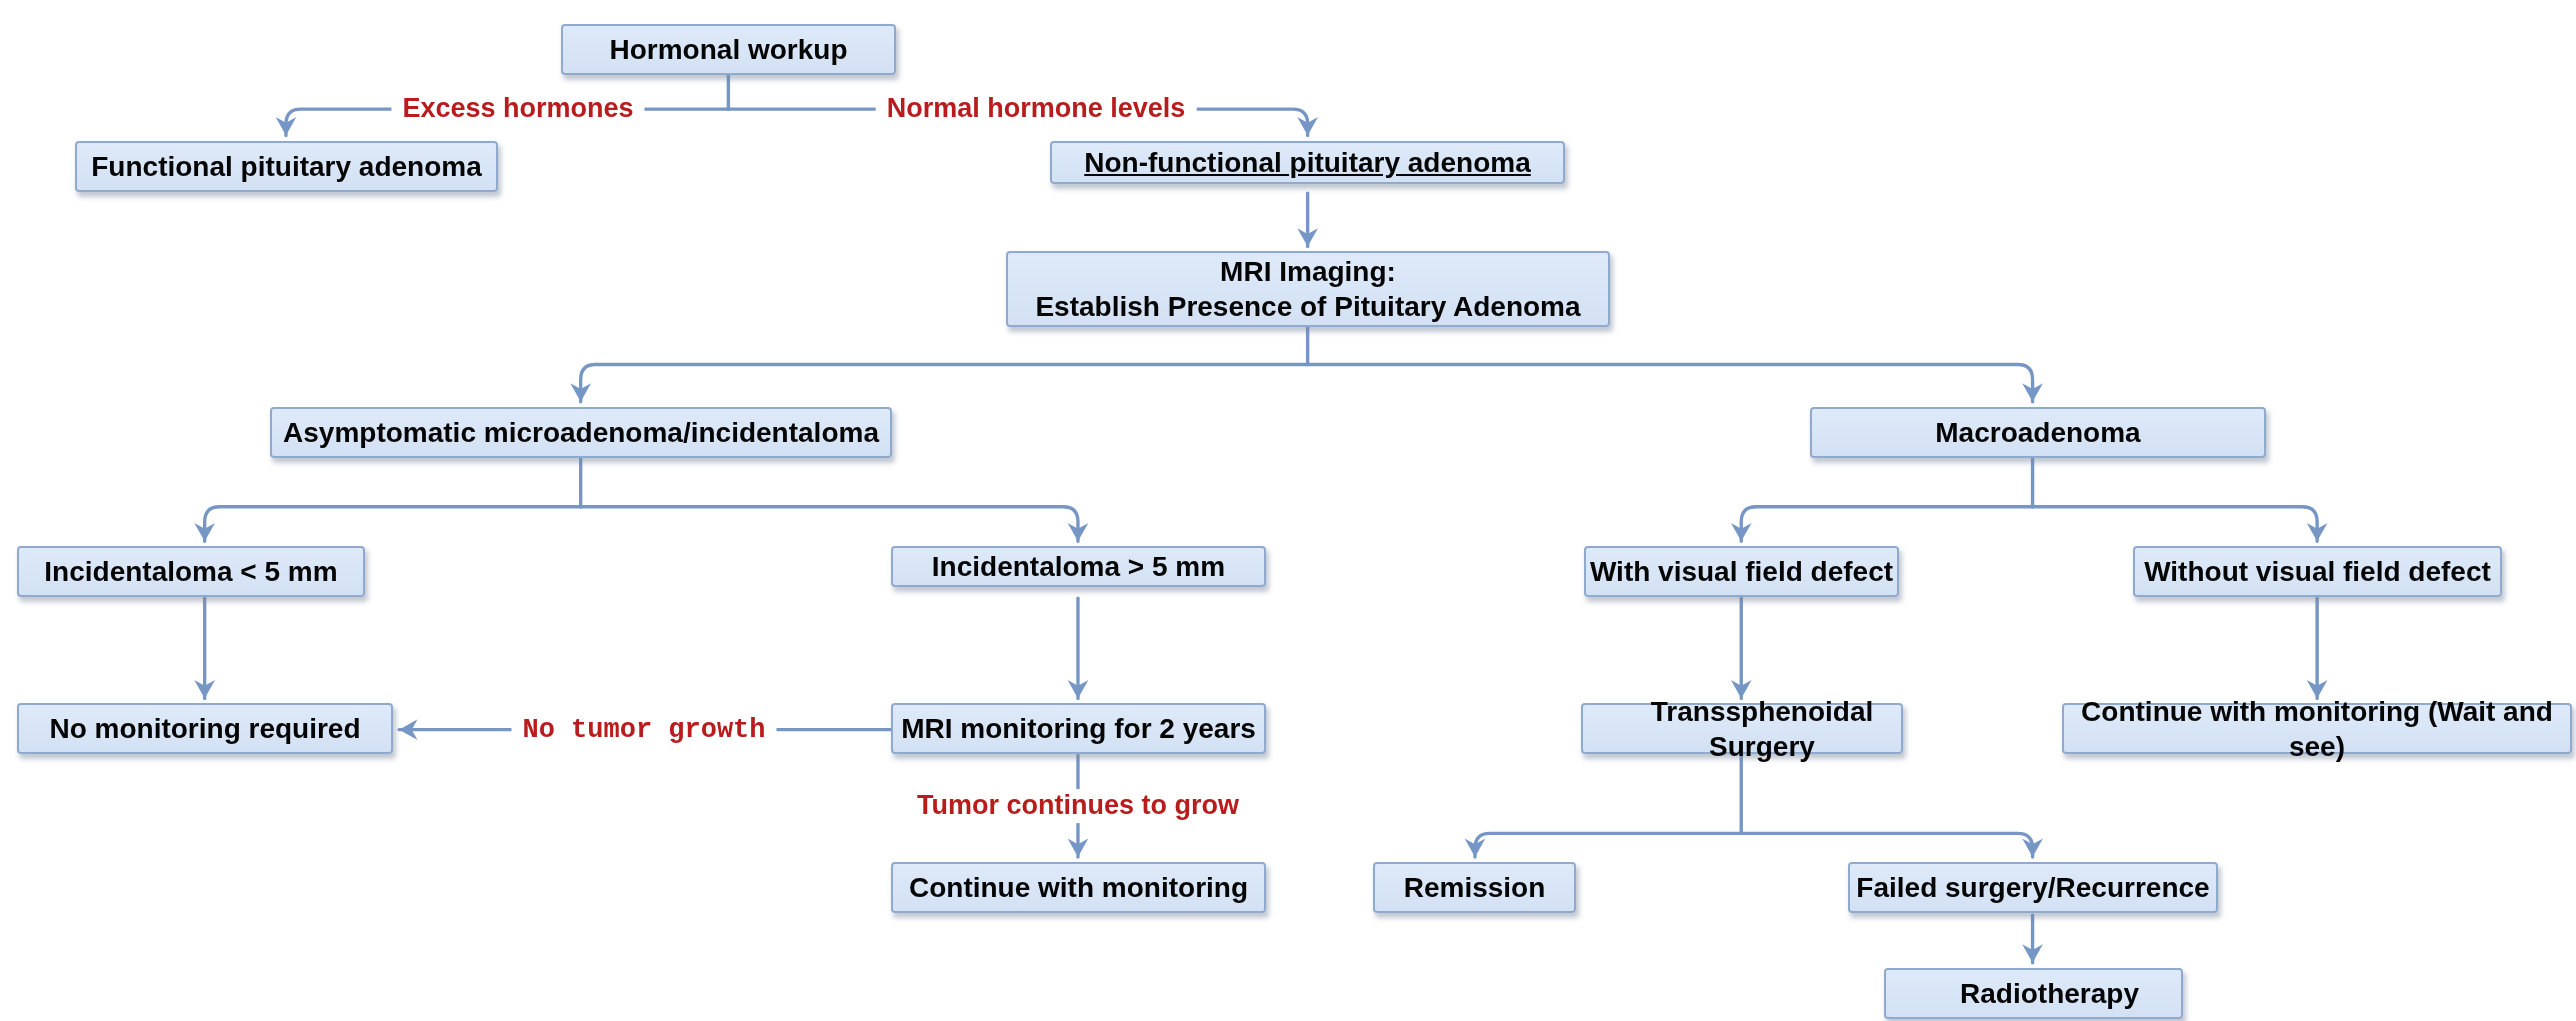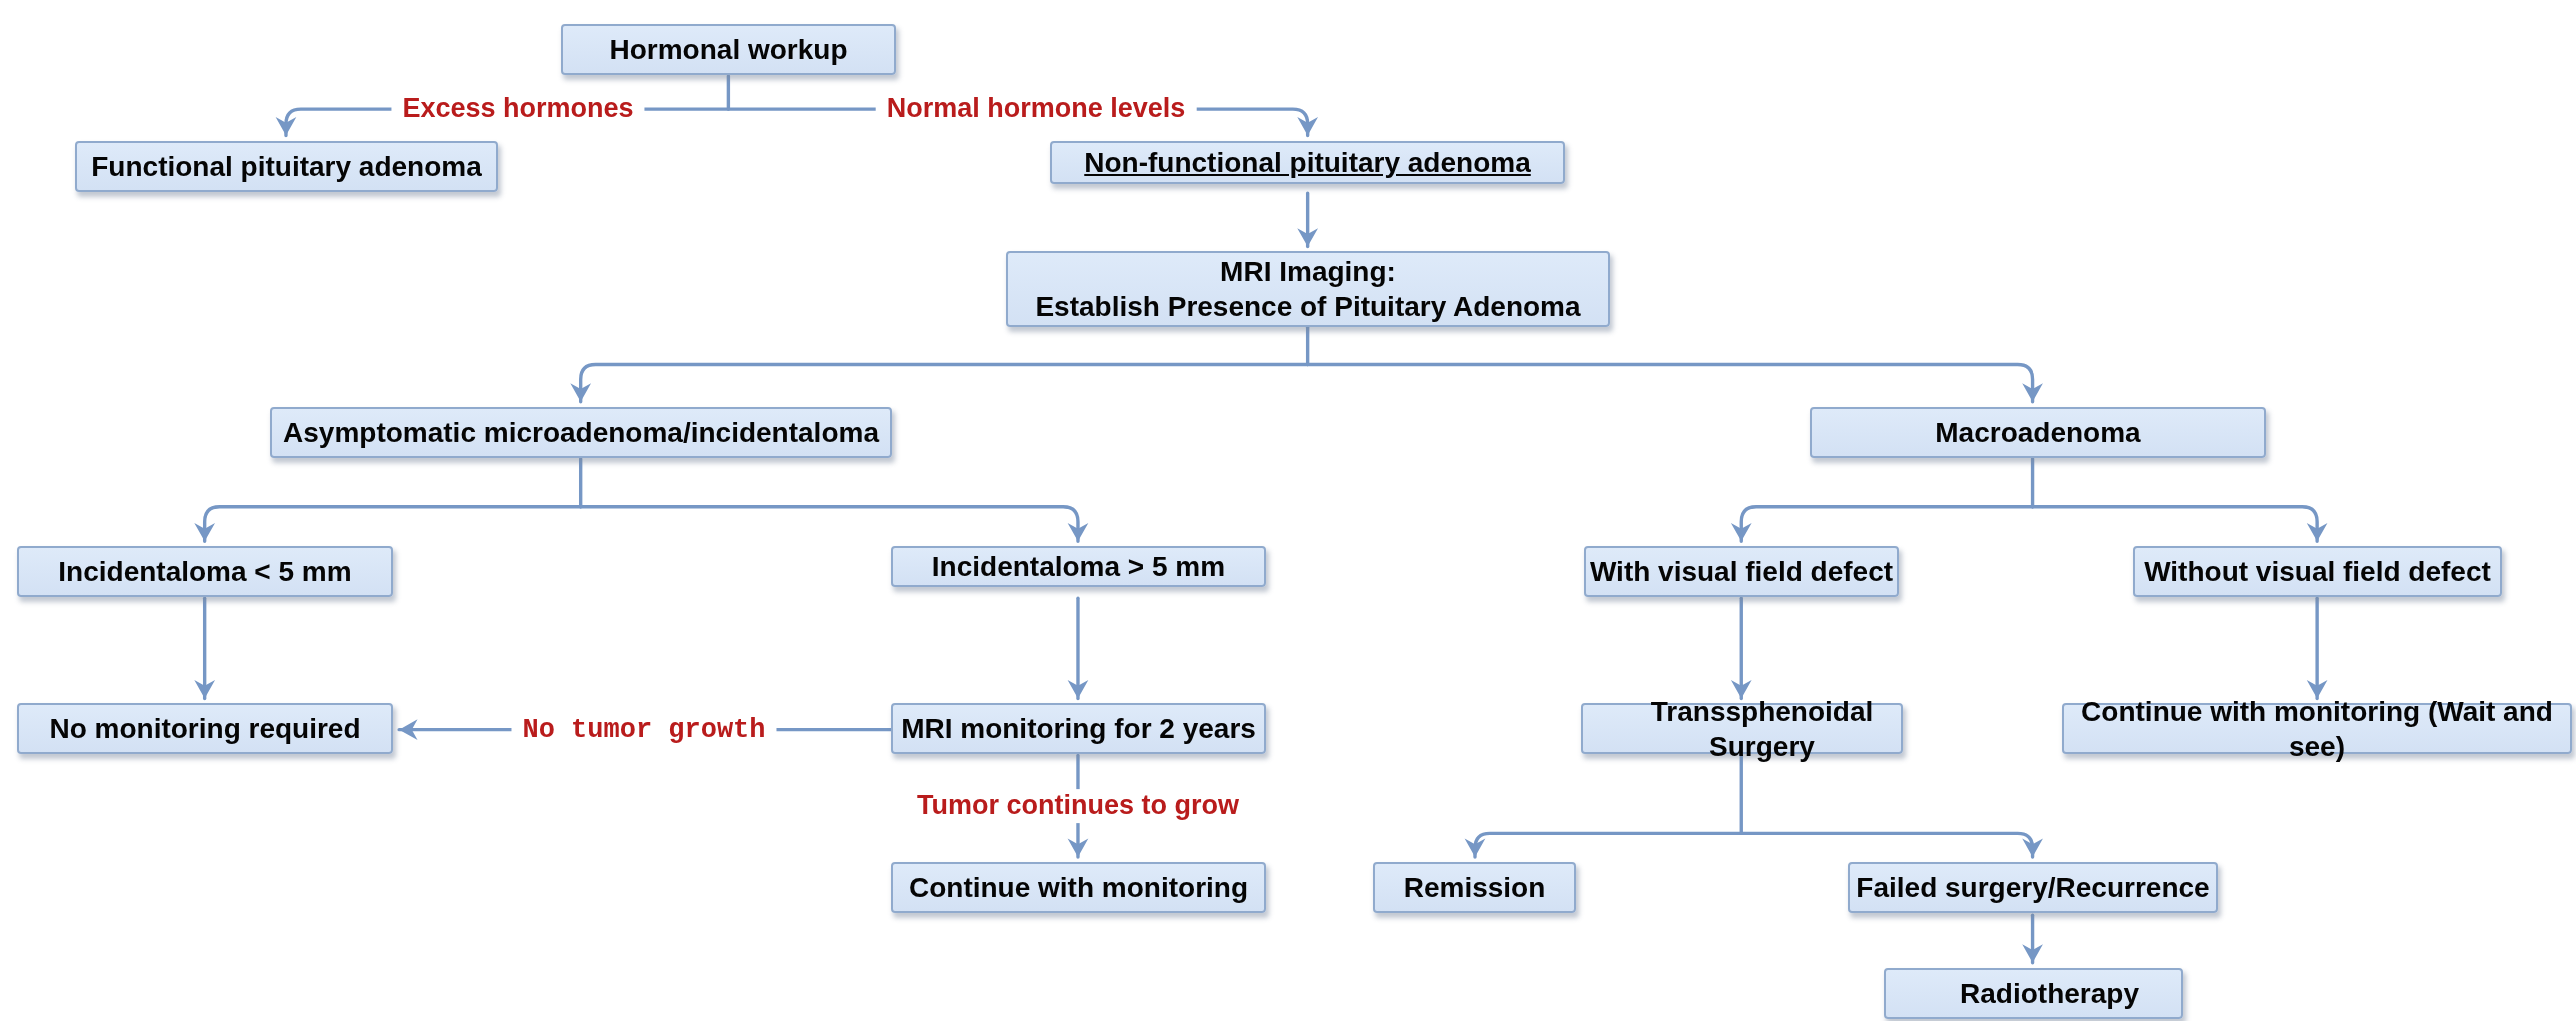--- a/index.html
+++ b/index.html
@@ -107,21 +107,21 @@
   </div>
 
   <div class="node" style="left:270px; top:407px; width:622px; height:51px;">
     <span>Asymptomatic microadenoma/incidentaloma</span>
   </div>
 
   <div class="node" style="left:1782px; top:407px; width:456px; height:51px;margin-left:28px;">
     <span>Macroadenoma</span>
   </div>
 
-  <div class="node" style="left:17px; top:546px; width:376px; height:51px;">
+  <div class="node" style="left:17px; top:546px; width:348px; height:51px;">
     <span>Incidentaloma &lt; 5 mm</span>
   </div>
 
   <div class="node" style="left:891px; top:546px; width:375px; height:41px;">
     <span>Incidentaloma &gt; 5 mm</span>
   </div>
 
   <div class="node" style="left:1584px; top:546px; width:315px; height:51px;">
     <span>With visual field defect</span>
   </div>

